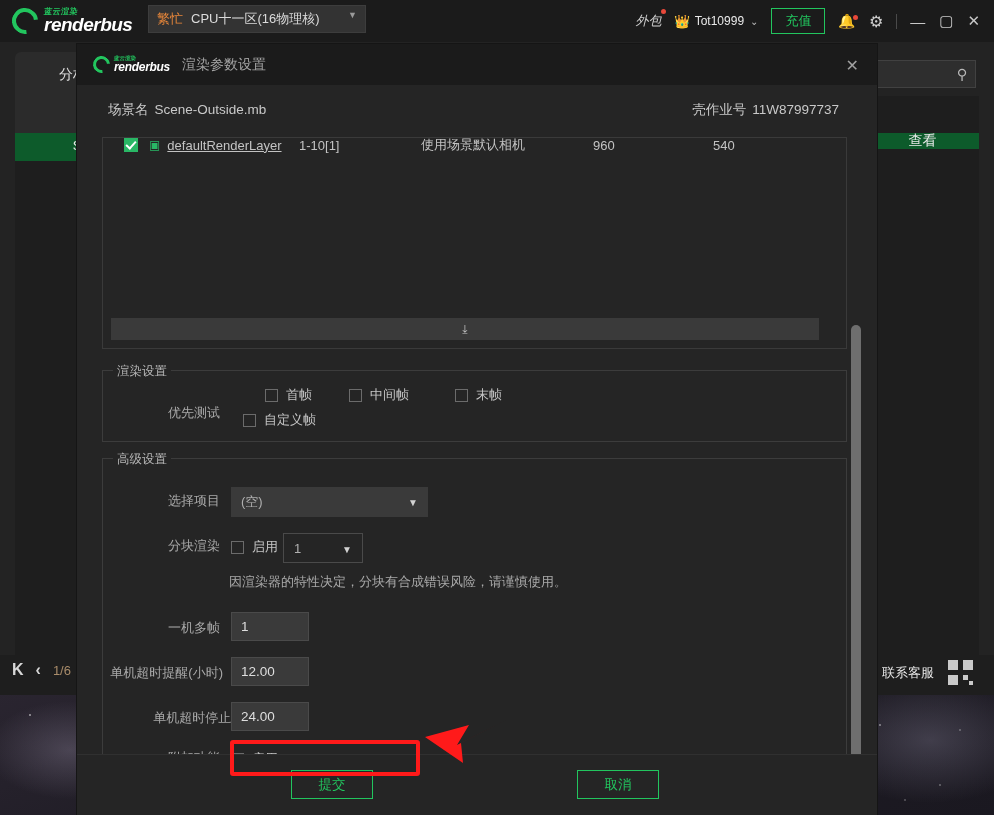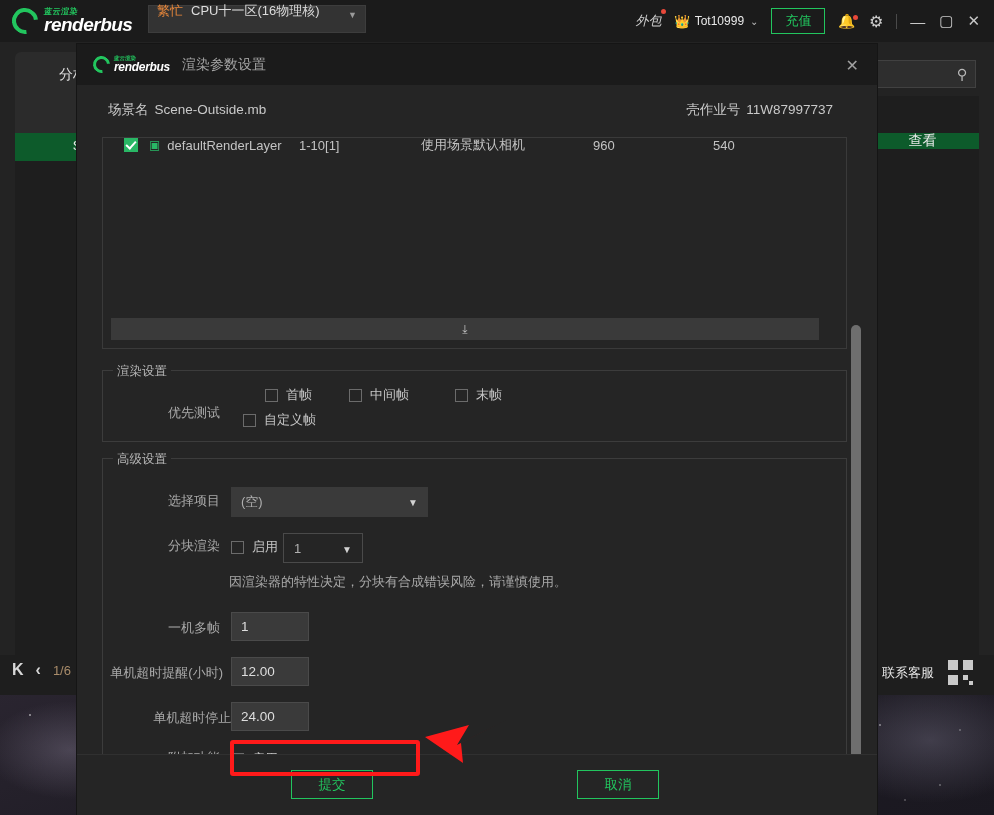--- a/index.html
+++ b/index.html
@@ -46,21 +46,21 @@
   }
   .logo-text { margin-left: 6px; line-height: 1; }
   .logo-cn { font-size: 8px; color: #22c55e; letter-spacing: .5px; display: block;
              transform: skewX(-8deg); font-weight: bold; }
   .logo-en { font-size: 19px; color: #ffffff; font-weight: bold; font-style: italic;
              letter-spacing: -.5px; display: block; margin-top: -1px; }
 
   .cpu-select {
     position: absolute; left: 148px; top: 5px; width: 218px; height: 28px;
     background: #333333; border: 1px solid #3d3d3d;
-    display: flex; align-items: flex-end; padding: 12px 8px;
+    display: flex; align-items: flex-start; padding: 4px 8px;
   }
   .cpu-busy { color: #e8873a; font-size: 13px; margin-right: 8px; }
   .cpu-label { color: #dcdcdc; font-size: 13px; flex: 1; }
   .cpu-caret { color: #9a9a9a; font-size: 9px; }
 
   .tb-right { position: absolute; right: 0; top: 0; height: 42px;
               display: flex; align-items: center; }
   .tb-item { display: flex; align-items: center; margin-right: 13px; position: relative;
              color: #cfcfcf; font-size: 13px; }
   .outsource { color: #cfcfcf; font-size: 13px; font-style: italic; }
@@ -137,41 +137,41 @@
   .mh-close { position: absolute; right: 18px; top: 12px; color: #a0a0a0; font-size: 16px; }
 
   .modal-body { position: relative; height: 730px; }
 
   .scene-line {
     position: absolute; left: 0; top: 16px; width: 800px; height: 26px;
     color: #c9c9c9; font-size: 13.5px;
   }
   .scene-name { position: absolute; left: 31px; top: 0; }
   .scene-name b { font-weight: normal; color: #c9c9c9; margin-right: 6px; }
-  .job-no { position: absolute; right: 44px; top: 0; text-align: right; }
+  .job-no { position: absolute; right: 38px; top: 0; text-align: right; }
   .job-no b { font-weight: normal; margin-right: 6px; }
 
   .layer-box {
     position: absolute; left: 25px; top: 52px; width: 745px; height: 212px;
     border: 1px solid #3a3a3a;
   }
   .layer-row {
     position: absolute; left: 0; top: -8px; width: 725px; height: 30px;
     display: flex; align-items: center; font-size: 13px; color: #c3c3c3;
   }
   .lr-check {
     width: 14px; height: 14px; background: #29b765; position: relative;
     margin-left: 21px; flex: 0 0 auto;
   }
   .lr-check::after {
     content: ""; position: absolute; left: 4px; top: 1px; width: 4px; height: 8px;
     border: solid #ffffff; border-width: 0 2px 2px 0; transform: rotate(42deg);
   }
   .lr-ic { margin-left: 11px; font-size: 12px; color: #29b765; position: relative; }
-  .lr-name { margin-left: 7px; }
+  .lr-name { margin-left: 7px; text-decoration: underline; }
   .lr-frames { position: absolute; left: 196px; }
   .lr-cam { position: absolute; left: 318px; }
   .lr-w { position: absolute; left: 490px; }
   .lr-h { position: absolute; left: 610px; }
 
   .expand-bar {
     position: absolute; left: 8px; bottom: 8px; width: 708px; height: 22px;
     background: #3a3a3a; display: flex; align-items: center; justify-content: center;
     color: #c2c2c2; font-size: 12px;
   }

